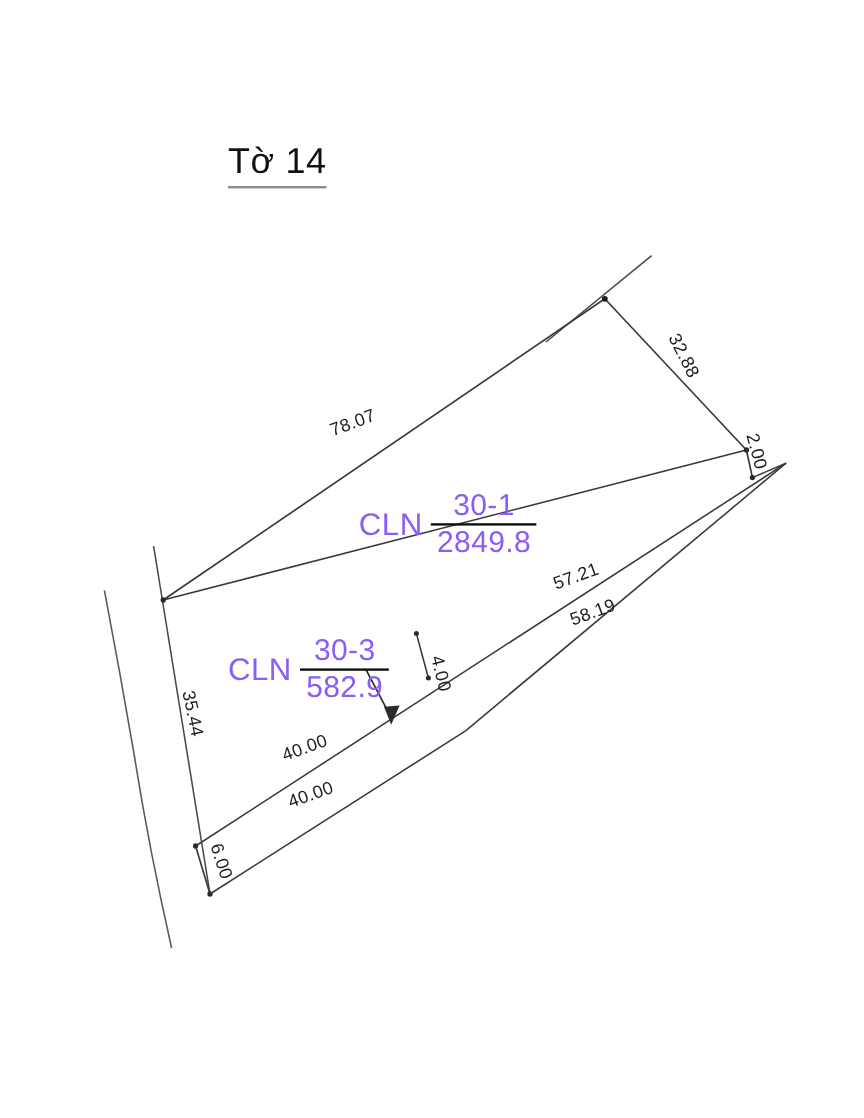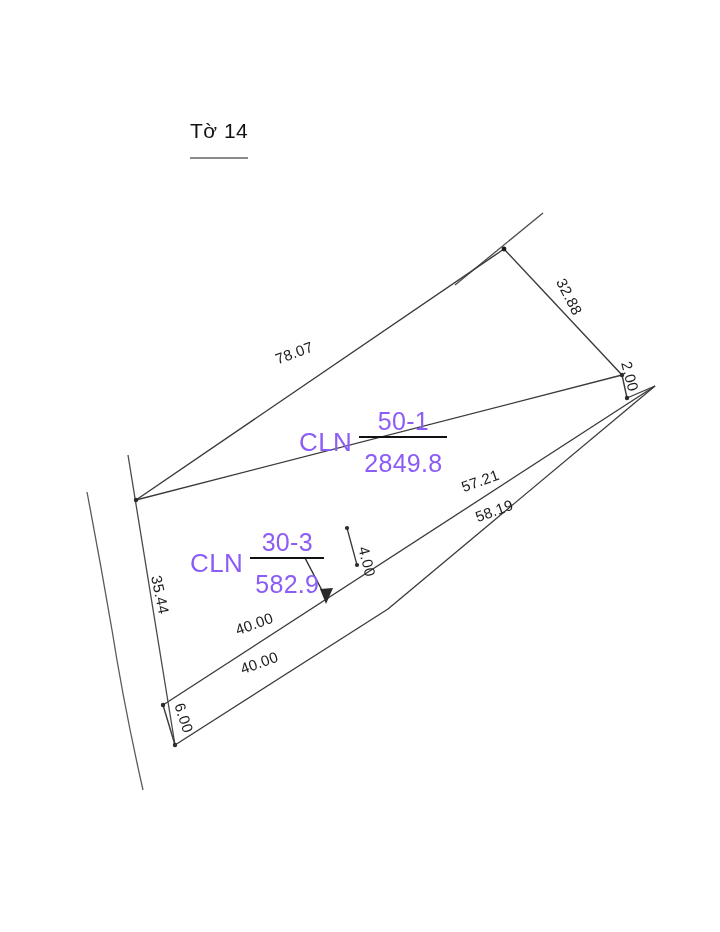--- a/index.html
+++ b/index.html
@@ -25,26 +25,26 @@
     position: absolute;
     top: 0;
     left: 0;
     width: 720px;
     height: 932px;
   }
   .title-block {
     position: absolute;
     left: 190px;
     top: 120px;
-    font-size: 21px;
+    font-size: 30px;
     letter-spacing: 0.5px;
     line-height: 1;
     color: #111111;
     border-bottom: 2px solid #8b8b8b;
-    padding-bottom: 16px;
+    padding-bottom: 5px;
     white-space: nowrap;
   }
   .dim {
     position: absolute;
     font-size: 15px;
     letter-spacing: 0.3px;
     color: #1d1d1d;
     white-space: nowrap;
     transform-origin: left center;
   }
@@ -66,21 +66,21 @@
     align-items: center;
     line-height: 1.08;
   }
   .parcel-label .frac .num {
     font-size: 25px;
     padding: 0 5px 1px 5px;
     letter-spacing: 0.3px;
   }
   .parcel-label .frac .den {
     font-size: 25px;
-    padding: 12px 5px 0 5px;
+    padding: 1px 5px 0 5px;
     letter-spacing: 0.3px;
     border-top: 2px solid #111111;
   }
   .p30-1 { left: 299px; top: 408px; }
   .p30-2 { left: 190px; top: 529px; }
 </style>
 </head>
 <body>
 
 <div id="sheet">
@@ -146,21 +146,21 @@
 
   <div class="dim" style="left:257px; top:623px; transform: rotate(-20deg) translate(-50%,-50%);">40.00</div>
 
   <div class="dim" style="left:262px; top:662px; transform: rotate(-20deg) translate(-50%,-50%);">40.00</div>
 
   <div class="dim" style="left:176px; top:712px; transform: rotate(72deg) translate(-50%,-50%);">6.00</div>
 
   <div class="parcel-label p30-1">
     <span class="code">CLN</span>
     <span class="frac">
-      <span class="num">50-1</span>
+      <span class="num">30-1</span>
       <span class="den">2849.8</span>
     </span>
   </div>
 
   <div class="parcel-label p30-2">
     <span class="code">CLN</span>
     <span class="frac">
       <span class="num">30-3</span>
       <span class="den">582.9</span>
     </span>

